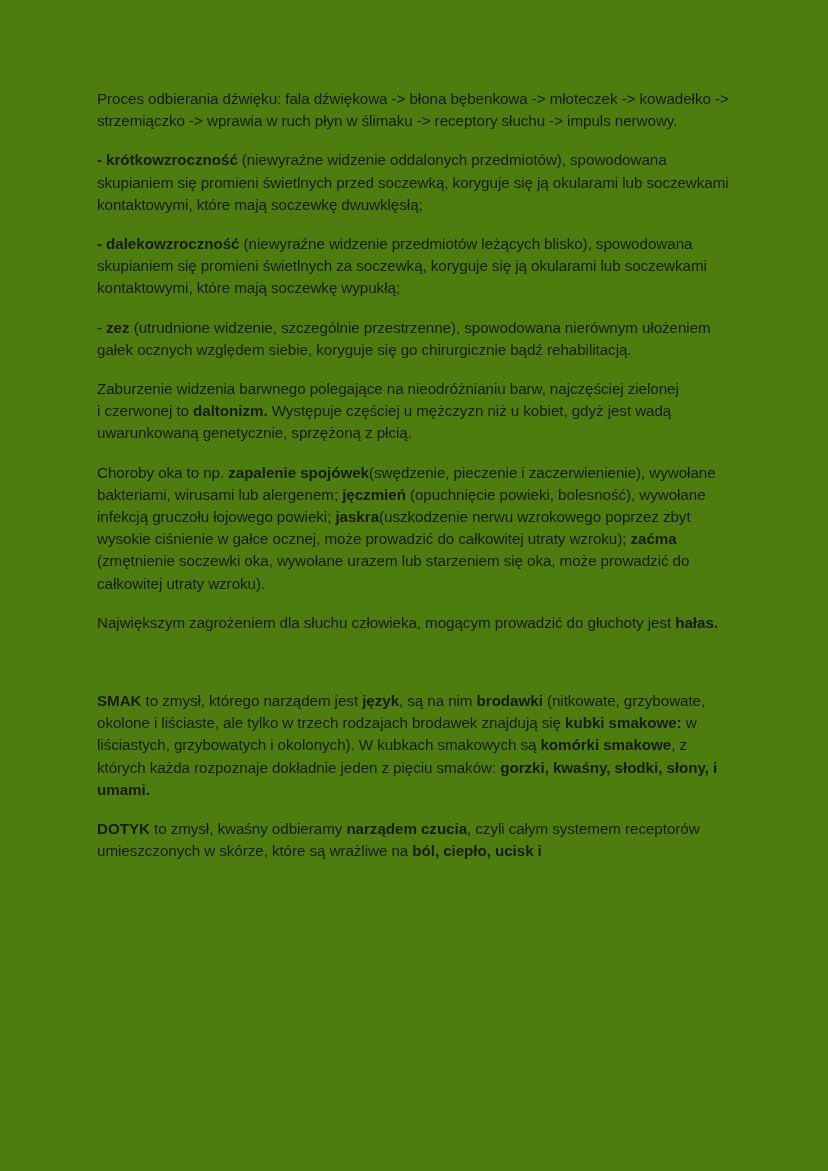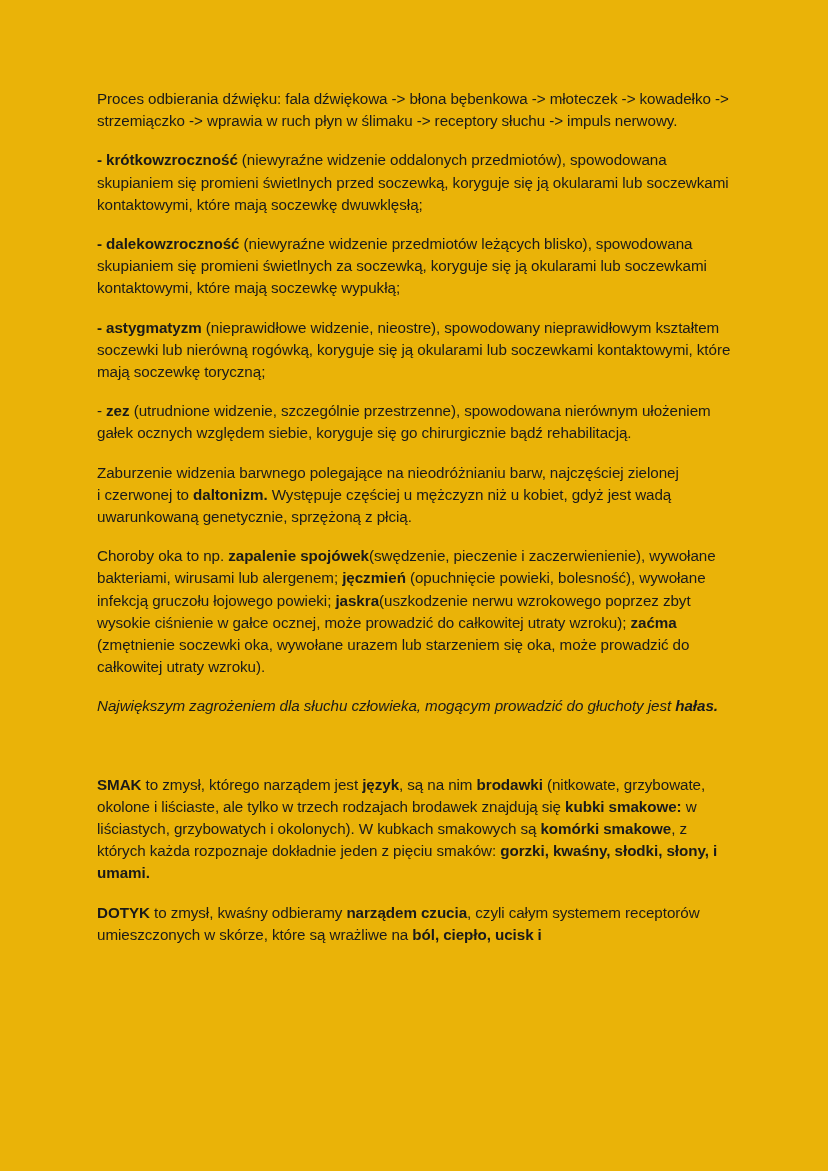--- a/index.html
+++ b/index.html
@@ -13,56 +13,55 @@
     height: 1171px;
     overflow: hidden;
     font-family: "Liberation Sans", sans-serif;
     color: #1a1a1a;
     -webkit-font-smoothing: antialiased;
   }
   .page {
     position: relative;
     width: 828px;
     height: 1171px;
-    background: #eab308;
+    background: #4d7c0f;
     box-sizing: border-box;
   }
   .doc-body {
     position: absolute;
     left: 97px;
     top: 88px;
     width: 640px;
   }
   .para {
     font-size: 15.2px;
     line-height: 22.2px;
     letter-spacing: -0.05px;
     margin: 0 0 17px 0;
     text-align: left;
     word-spacing: -0.1px;
   }
   .para.heading {
     font-weight: bold;
     margin-bottom: 18px;
   }
-  .para.gap-xl { margin-bottom: 56px; font-style: italic; }
+  .para.gap-xl { margin-bottom: 56px; }
   b, .b {
     font-weight: bold;
   }
   .seg { white-space: pre-wrap; }
 </style>
 </head>
 <body style="background: rgb(255, 255, 255); color: rgb(26, 26, 26);">
 
 <div class="page">
   <div class="doc-body" id="doc-body">
       <p class="para"><span class="seg">Proces odbierania dźwięku: fala dźwiękowa -&gt; błona bębenkowa -&gt; młoteczek -&gt; kowadełko -&gt; strzemiączko -&gt; wprawia w ruch płyn w ślimaku -&gt; receptory słuchu -&gt; impuls nerwowy.</span></p>
       <p class="para"><b class="seg">- krótkowzroczność</b><span class="seg"> (niewyraźne widzenie oddalonych przedmiotów), spowodowana skupianiem się promieni świetlnych przed soczewką, koryguje się ją okularami lub soczewkami kontaktowymi, które mają soczewkę dwuwklęsłą;</span></p>
       <p class="para"><b class="seg">- dalekowzroczność</b><span class="seg"> (niewyraźne widzenie przedmiotów leżących blisko), spowodowana skupianiem się promieni świetlnych za soczewką, koryguje się ją okularami lub soczewkami kontaktowymi, które mają soczewkę wypukłą;</span></p>
-      <p class="para"><b class="seg">- astygmatyzm</b><span class="seg"> (nieprawidłowe widzenie, nieostre), spowodowany nieprawidłowym kształtem soczewki lub nierówną rogówką, koryguje się ją okularami lub soczewkami kontaktowymi, które mają soczewkę toryczną;</span></p>
       <p class="para"><span class="seg">- </span><b class="seg">zez</b><span class="seg"> (utrudnione widzenie, szczególnie przestrzenne), spowodowana nierównym ułożeniem gałek ocznych względem siebie, koryguje się go chirurgicznie bądź rehabilitacją.</span></p>
       <p class="para"><span class="seg">Zaburzenie widzenia barwnego polegające na nieodróżnianiu barw, najczęściej zielonej
 i czerwonej to </span><b class="seg">daltonizm.</b><span class="seg"> Występuje częściej u mężczyzn niż u kobiet, gdyż jest wadą uwarunkowaną genetycznie, sprzężoną z płcią.</span></p>
       <p class="para"><span class="seg">Choroby oka to np. </span><b class="seg">zapalenie spojówek</b><span class="seg">(swędzenie, pieczenie i zaczerwienienie), wywołane bakteriami, wirusami lub alergenem; </span><b class="seg">jęczmień</b><span class="seg"> (opuchnięcie powieki, bolesność), wywołane infekcją gruczołu łojowego powieki; </span><b class="seg">jaskra</b><span class="seg">(uszkodzenie nerwu wzrokowego poprzez zbyt wysokie ciśnienie w gałce ocznej, może prowadzić do całkowitej utraty wzroku); </span><b class="seg">zaćma</b><span class="seg"> (zmętnienie soczewki oka, wywołane urazem lub starzeniem się oka, może prowadzić do całkowitej utraty wzroku).</span></p>
       <p class="para gap-xl"><span class="seg">Największym zagrożeniem dla słuchu człowieka, mogącym prowadzić do głuchoty jest </span><b class="seg">hałas.</b></p>
       <p class="para"><b class="seg">SMAK</b><span class="seg"> to zmysł, którego narządem jest </span><b class="seg">język</b><span class="seg">, są na nim </span><b class="seg">brodawki</b><span class="seg"> (nitkowate, grzybowate, okolone i liściaste, ale tylko w trzech rodzajach brodawek znajdują się </span><b class="seg">kubki smakowe:</b><span class="seg"> w liściastych, grzybowatych i okolonych). W kubkach smakowych są </span><b class="seg">komórki smakowe</b><span class="seg">, z których każda rozpoznaje dokładnie jeden z pięciu smaków: </span><b class="seg">gorzki, kwaśny, słodki, słony, i umami.</b></p>
       <p class="para"><b class="seg">DOTYK</b><span class="seg"> to zmysł, kwaśny odbieramy </span><b class="seg">narządem czucia</b><span class="seg">, czyli całym systemem receptorów umieszczonych w skórze, które są wrażliwe na </span><b class="seg">ból, ciepło, ucisk i</b></p>
     </div>
 </div>
 

